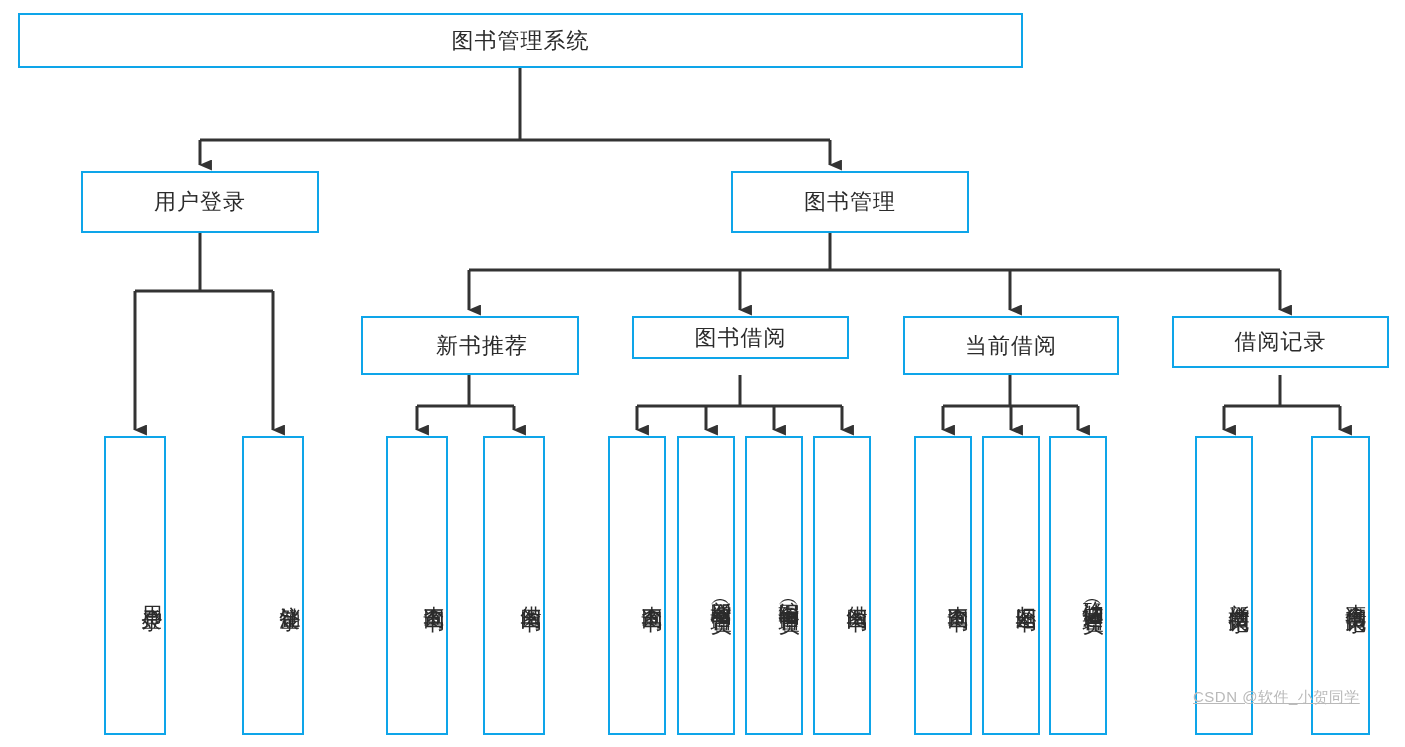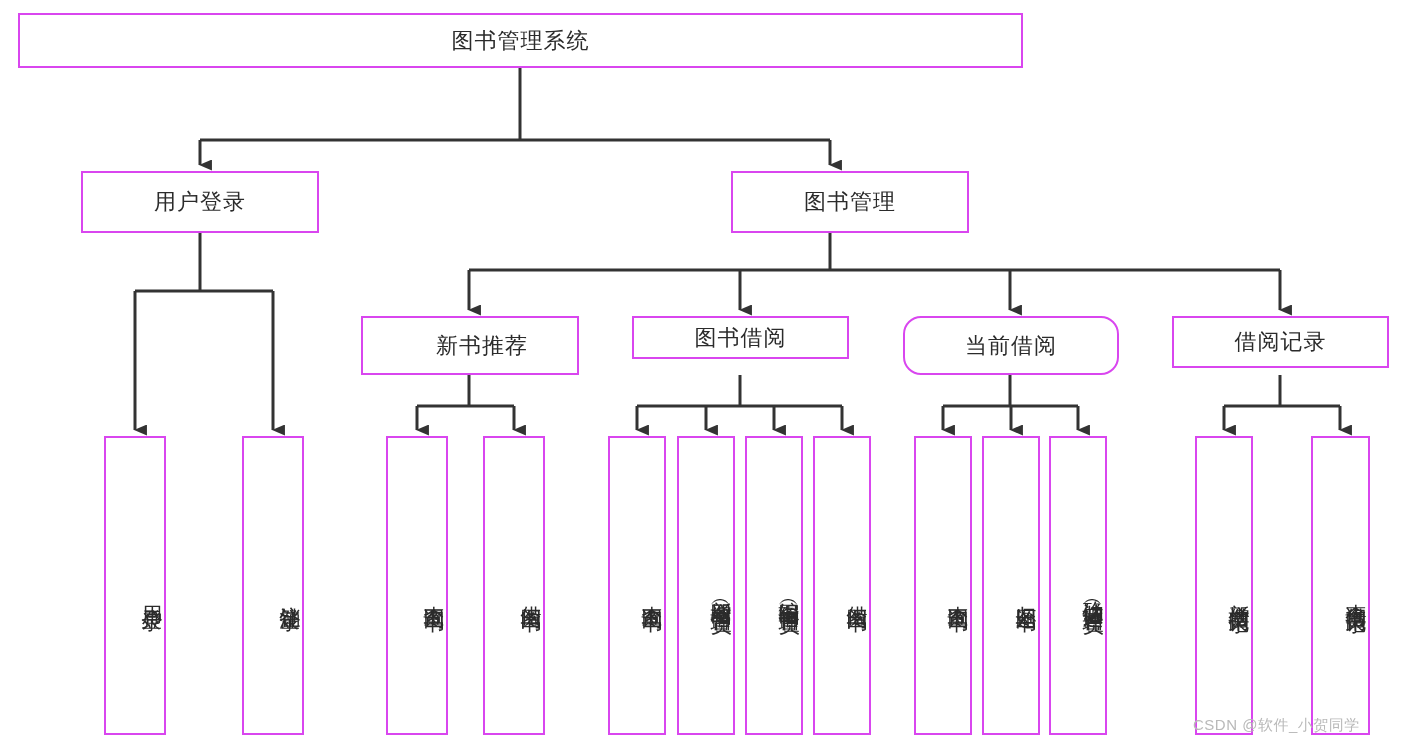--- a/index.html
+++ b/index.html
@@ -20,21 +20,21 @@
   svg.edges {
     position: absolute;
     left: 0;
     top: 0;
     width: 1405px;
     height: 747px;
   }
   .node {
     position: absolute;
     box-sizing: border-box;
-    border: 2px solid #d946ef;
+    border: 2px solid #0ea5e9;
     background: #ffffff;
     display: flex;
     align-items: center;
     justify-content: center;
     color: #2b2b2b;
     overflow: hidden;
   }
   .node.horiz {
     font-size: 22px;
     letter-spacing: 1px;
@@ -117,21 +117,21 @@
     </g>
   </svg>
 
   <div class="node horiz" id="node-root" style="left: 18px; top: 13px; width: 1005px; height: 55px;">图书管理系统</div>
 
   <div class="node horiz" id="node-l2-0" style="left: 81px; top: 171px; width: 238px; height: 62px;">用户登录</div>
   <div class="node horiz" id="node-l2-1" style="left: 711px; top: 171px; width: 238px; height: 62px; margin-left: 20px;">图书管理</div>
 
   <div class="node horiz" id="node-l3-0" style="left: 361px; top: 316px; width: 218px; height: 59px; padding-left: 24px;">新书推荐</div>
   <div class="node horiz" id="node-l3-1" style="left: 632px; top: 316px; width: 217px; height: 43px;">图书借阅</div>
-  <div class="node horiz" id="node-l3-2" style="left: 903px; top: 316px; width: 216px; height: 59px; border-radius: 18px;">当前借阅</div>
+  <div class="node horiz" id="node-l3-2" style="left: 903px; top: 316px; width: 216px; height: 59px;">当前借阅</div>
   <div class="node horiz" id="node-l3-3" style="left: 1172px; top: 316px; width: 217px; height: 52px;">借阅记录</div>
 
   <div class="node vert" id="leaf-0" style="left: 104px; top: 436px; width: 62px; height: 299px;">
       <span class="vlabel">用户登录</span>
     </div>
   <div class="node vert" id="leaf-1" style="left: 242px; top: 436px; width: 62px; height: 299px;">
       <span class="vlabel">注销登录</span>
     </div>
   <div class="node vert" id="leaf-2" style="left: 386px; top: 436px; width: 62px; height: 299px;">
       <span class="vlabel">查询图书</span>
@@ -160,14 +160,14 @@
   <div class="node vert" id="leaf-10" style="left: 1049px; top: 436px; width: 58px; height: 299px;">
       <span class="vlabel">确认归还（管理员）</span>
     </div>
   <div class="node vert" id="leaf-11" style="left: 1195px; top: 436px; width: 58px; height: 299px;">
       <span class="vlabel">新增借阅记录</span>
     </div>
   <div class="node vert" id="leaf-12" style="left: 1311px; top: 436px; width: 59px; height: 299px;">
       <span class="vlabel">查询借阅记录</span>
     </div>
 
-  <div class="watermark" id="watermark" style="left: 1193px; top: 716px;">CSDN @软件_小贺同学</div>
+  <div class="watermark" id="watermark" style="left: 1193px; top: 688px; text-decoration: underline;">CSDN @软件_小贺同学</div>
 </div>
 
 </body></html>

